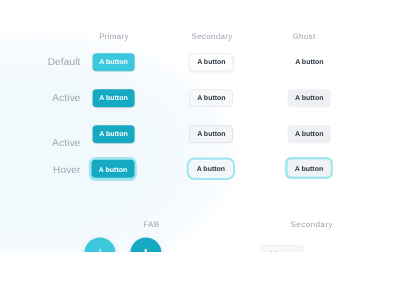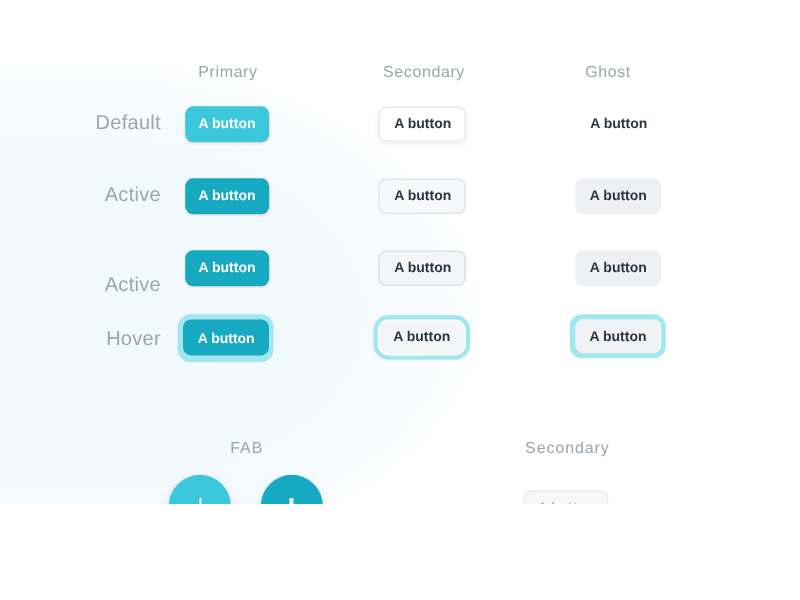--- a/index.html
+++ b/index.html
@@ -30,21 +30,21 @@
   .s-active{background:#f4f5f7;color:#2c3641;border:1px solid #e1e4e9;}
 
   .g-plain{background:transparent;color:#2c3641;}
   .g-fill{background:#eff0f3;color:#2c3641;}
   .g-focus{background:#f1f2f5;color:#2c3641;}
 
   .focusring{position:absolute;transform:translate(-50%,-50%);border-radius:6.5px;
              background:#a2e6f0;box-sizing:border-box;}
 
   .sectitle{position:absolute;color:#9aa5ae;font-size:8px;letter-spacing:.45px;
-            white-space:nowrap;transform:translate(-50%,-50%);}
+            white-space:nowrap;transform:translate(-50%,-50%);margin-left:28px;}
 
   .fab{position:absolute;border-radius:50%;transform:translate(-50%,-50%);}
   .fab .ic{position:absolute;left:0;top:0;width:100%;height:100%;}
   .fab .ic i{position:absolute;background:#ffffff;display:block;}
   .fab .ic i.h{left:50%;top:50%;width:8.7px;height:1.35px;transform:translate(-50%,-50%);}
   .fab .ic i.v{left:50%;top:50%;width:1.35px;height:8.7px;transform:translate(-50%,-50%);}
 
   .disbtn{position:absolute;display:flex;align-items:center;justify-content:center;
           font-size:7px;font-weight:700;white-space:nowrap;border-radius:4px;
           box-sizing:border-box;transform:translate(-50%,-50%);height:16px;

